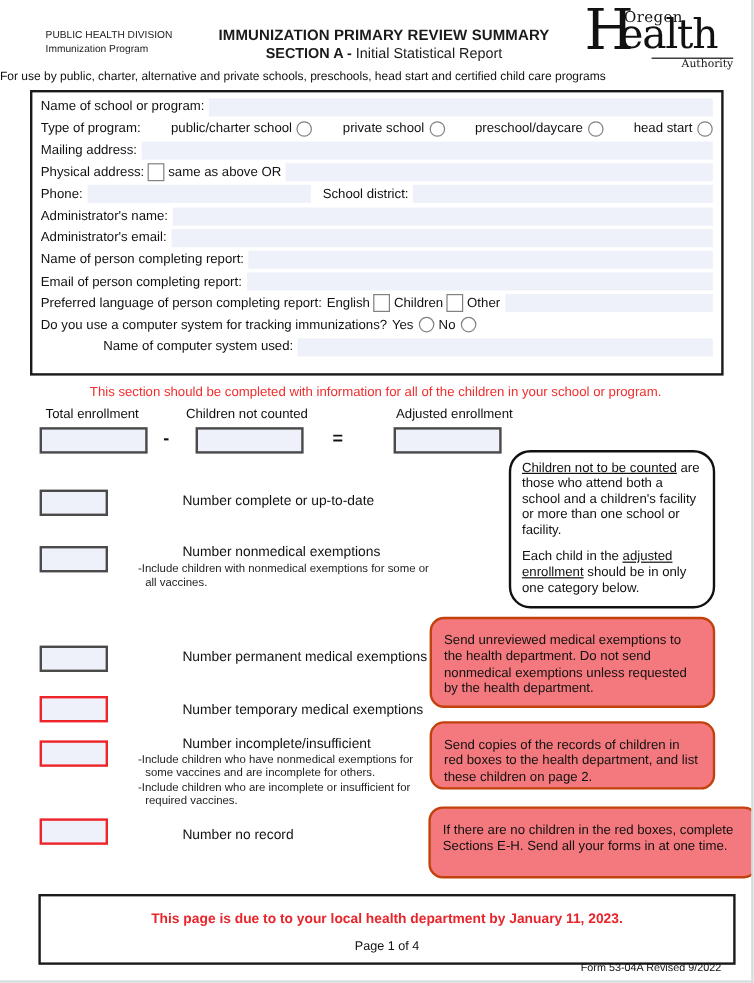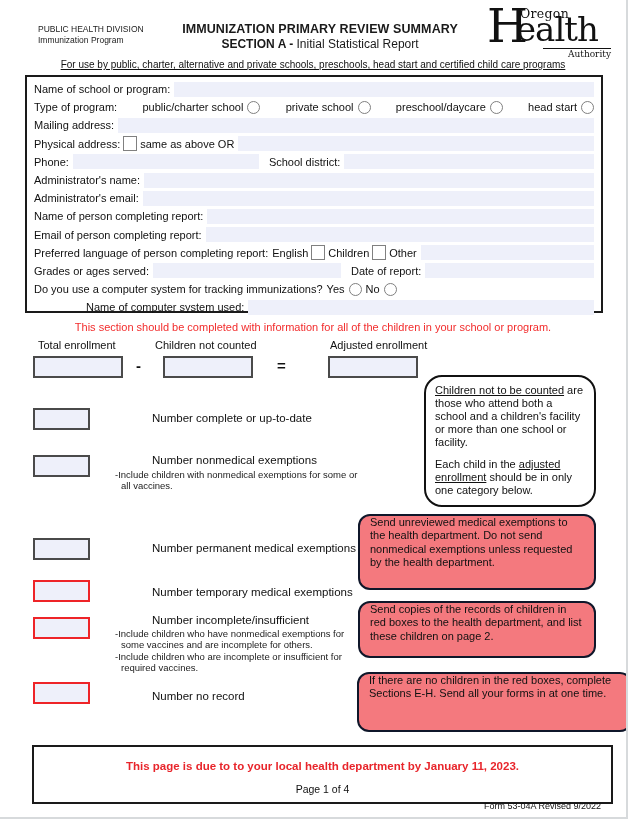--- a/index.html
+++ b/index.html
@@ -14,21 +14,21 @@
   .division { position:absolute; left:38px; top:24px; font-size:8.5px; line-height:1.3; color:#222; }
   .title-block { position:absolute; left:120px; top:22px; width:400px; text-align:center; }
   .title-main { font-size:12.5px; font-weight:bold; letter-spacing:.1px; }
   .title-sub { font-size:12px; margin-top:1px; }
   .title-sub b { font-weight:bold; }
   .logo { position:absolute; left:487px; top:6px; width:126px; height:50px; font-family:"DejaVu Serif", serif; color:#111; }
   .logo-h { position:absolute; left:0; top:-4px; font-size:47px; line-height:47px; font-weight:400; }
   .logo-oregon { position:absolute; left:33px; top:0px; font-size:12.5px; letter-spacing:.3px; }
   .logo-ealth { position:absolute; left:29px; top:6px; font-size:34px; line-height:34px; letter-spacing:-1px; }
   .logo-auth { position:absolute; left:56px; top:42px; right:2px; border-top:1.5px solid #111; text-align:right; font-size:9px; padding-top:0px; }
-  .audience { position:absolute; left:0; top:59px; width:100%; text-align:center; font-size:10px; color:#111;text-decoration:underline; }
+  .audience { position:absolute; left:0; top:59px; width:100%; font-size:10px; color:#111; }
   
   .info-box { position:absolute; left:25px; top:75px; width:578px; height:238px; border:2px solid #1a1a1a; padding:3px 7px 0 7px; font-size:11px; }
   .row { display:flex; align-items:center; height:18.2px; white-space:nowrap; }
   .lbl { color:#111; }
   .fld { background:#EEF0FA; height:15px; flex:1 1 auto; margin-left:4px; }
   .fld.fixed { flex:0 0 auto; }
   .radio { width:13px; height:13px; border:1.5px solid #808080; border-radius:50%; background:#fff; flex:0 0 auto; margin-left:4px; }
   .cbx { width:14px; height:15px; border:1.5px solid #808080; background:#fff; flex:0 0 auto; margin:0 3px; }
   .spread { justify-content:space-between; }
   .gap-l { margin-left:10px; }
@@ -46,22 +46,22 @@
   .callout p + p { margin-top:9px; }
   .u { text-decoration:underline; }
   .count-box { position:absolute; left:33px; width:57px; height:22px; background:#EEF0FA; }
   .count-box.gray { border:2px solid #4A4A4A; }
   .count-box.red { border:2px solid #EE2428; }
   .count-label { position:absolute; left:107px; font-size:11.5px; color:#111; white-space:nowrap;padding-left:45px; }
   .count-notes { position:absolute; left:112px; width:248px; font-size:9.5px; line-height:1.2; color:#222; }
   .count-notes .note { padding-left:9px; text-indent:-6px; }
   
   .pink {
-    position:absolute; background:#F4797E; border:2px solid #0f172a; border-radius:12px;
-    padding:0 10px; font-size:11px; line-height:1.22; color:#111;
+    position:absolute; background:#F4797E; border:2px solid #c2410c; border-radius:12px;
+    padding:12px 10px; font-size:11px; line-height:1.22; color:#111;
   }
   
   .footer-box { position:absolute; left:32px; top:745px; width:581px; height:59px; border:2px solid #1a1a1a; }
   .due { position:absolute; left:0; top:13px; width:100%; text-align:center; font-size:11.5px; font-weight:bold; color:#E8252B; }
   .page-num { position:absolute; left:0; top:36px; width:100%; text-align:center; font-size:10.5px; color:#111; }
   .form-num { position:absolute; right:10px; top:54px; font-size:9px; color:#111;margin-left:14px; }
 </style>
 </head>
 <body>
 
@@ -139,26 +139,20 @@
       <span class="lbl">Email of person completing report:</span>
       <span class="fld"></span>
     </div>
     <div class="row">
       <span class="lbl">Preferred language of person completing report:</span>
       <span class="lbl" style="margin-left:4px">English</span>
       <span class="cbx"></span>
       <span class="lbl">Children</span>
       <span class="cbx"></span>
       <span class="lbl">Other</span>
-      <span class="fld"></span>
-    </div>
-    <div class="row">
-      <span class="lbl">Grades or ages served:</span>
-      <span class="fld fixed" style="width:188px"></span>
-      <span class="lbl gap-l">Date of report:</span>
       <span class="fld"></span>
     </div>
     <div class="row">
       <span class="lbl">Do you use a computer system for tracking immunizations?</span>
       <span class="lbl" style="margin-left:4px">Yes</span>
       <span class="radio"></span>
       <span class="lbl" style="margin-left:4px">No</span>
       <span class="radio"></span>
     </div>
     <div class="row indent">

